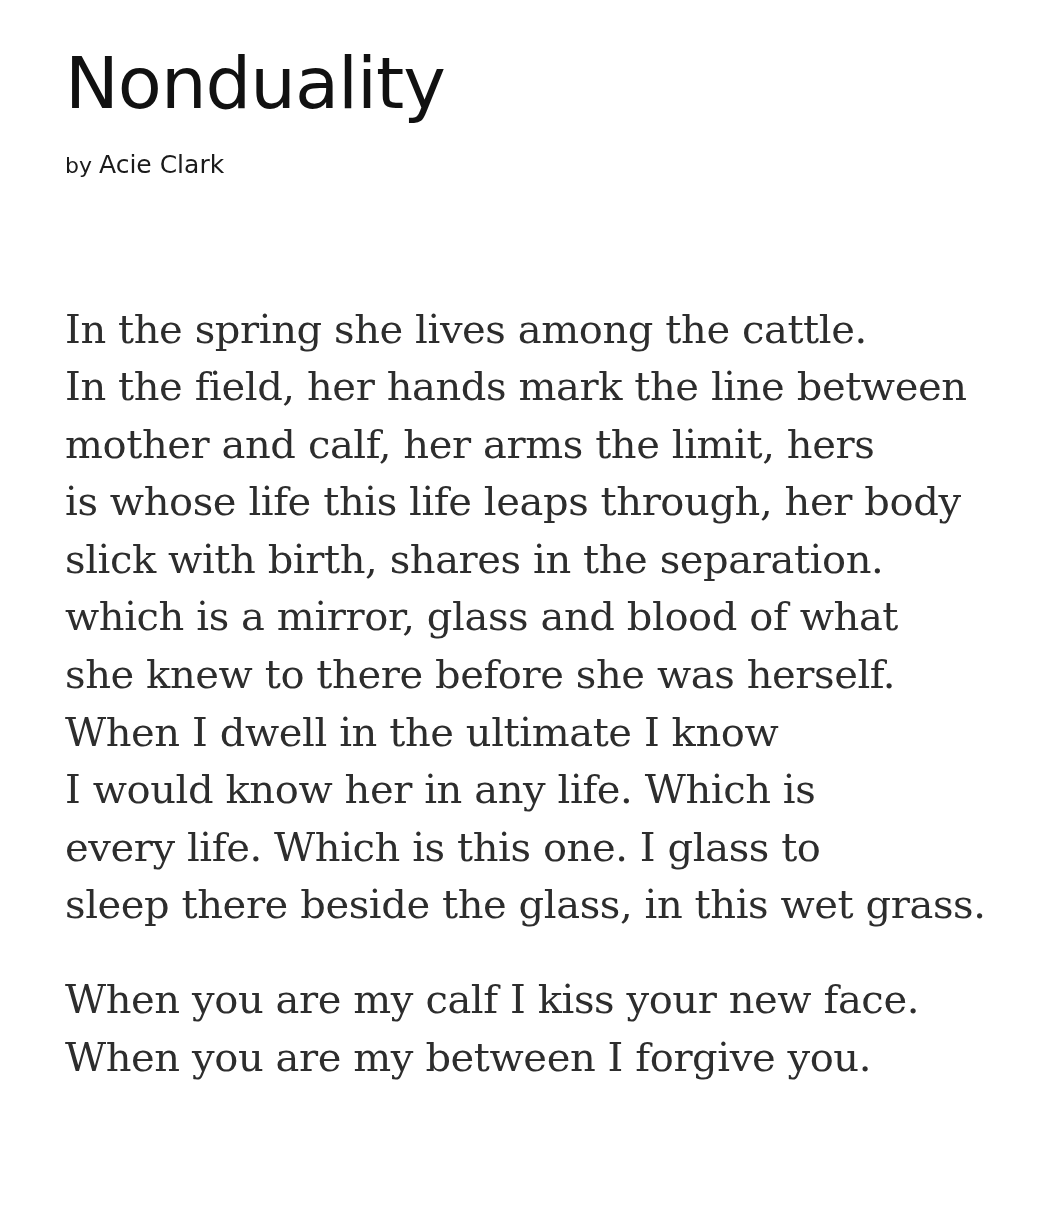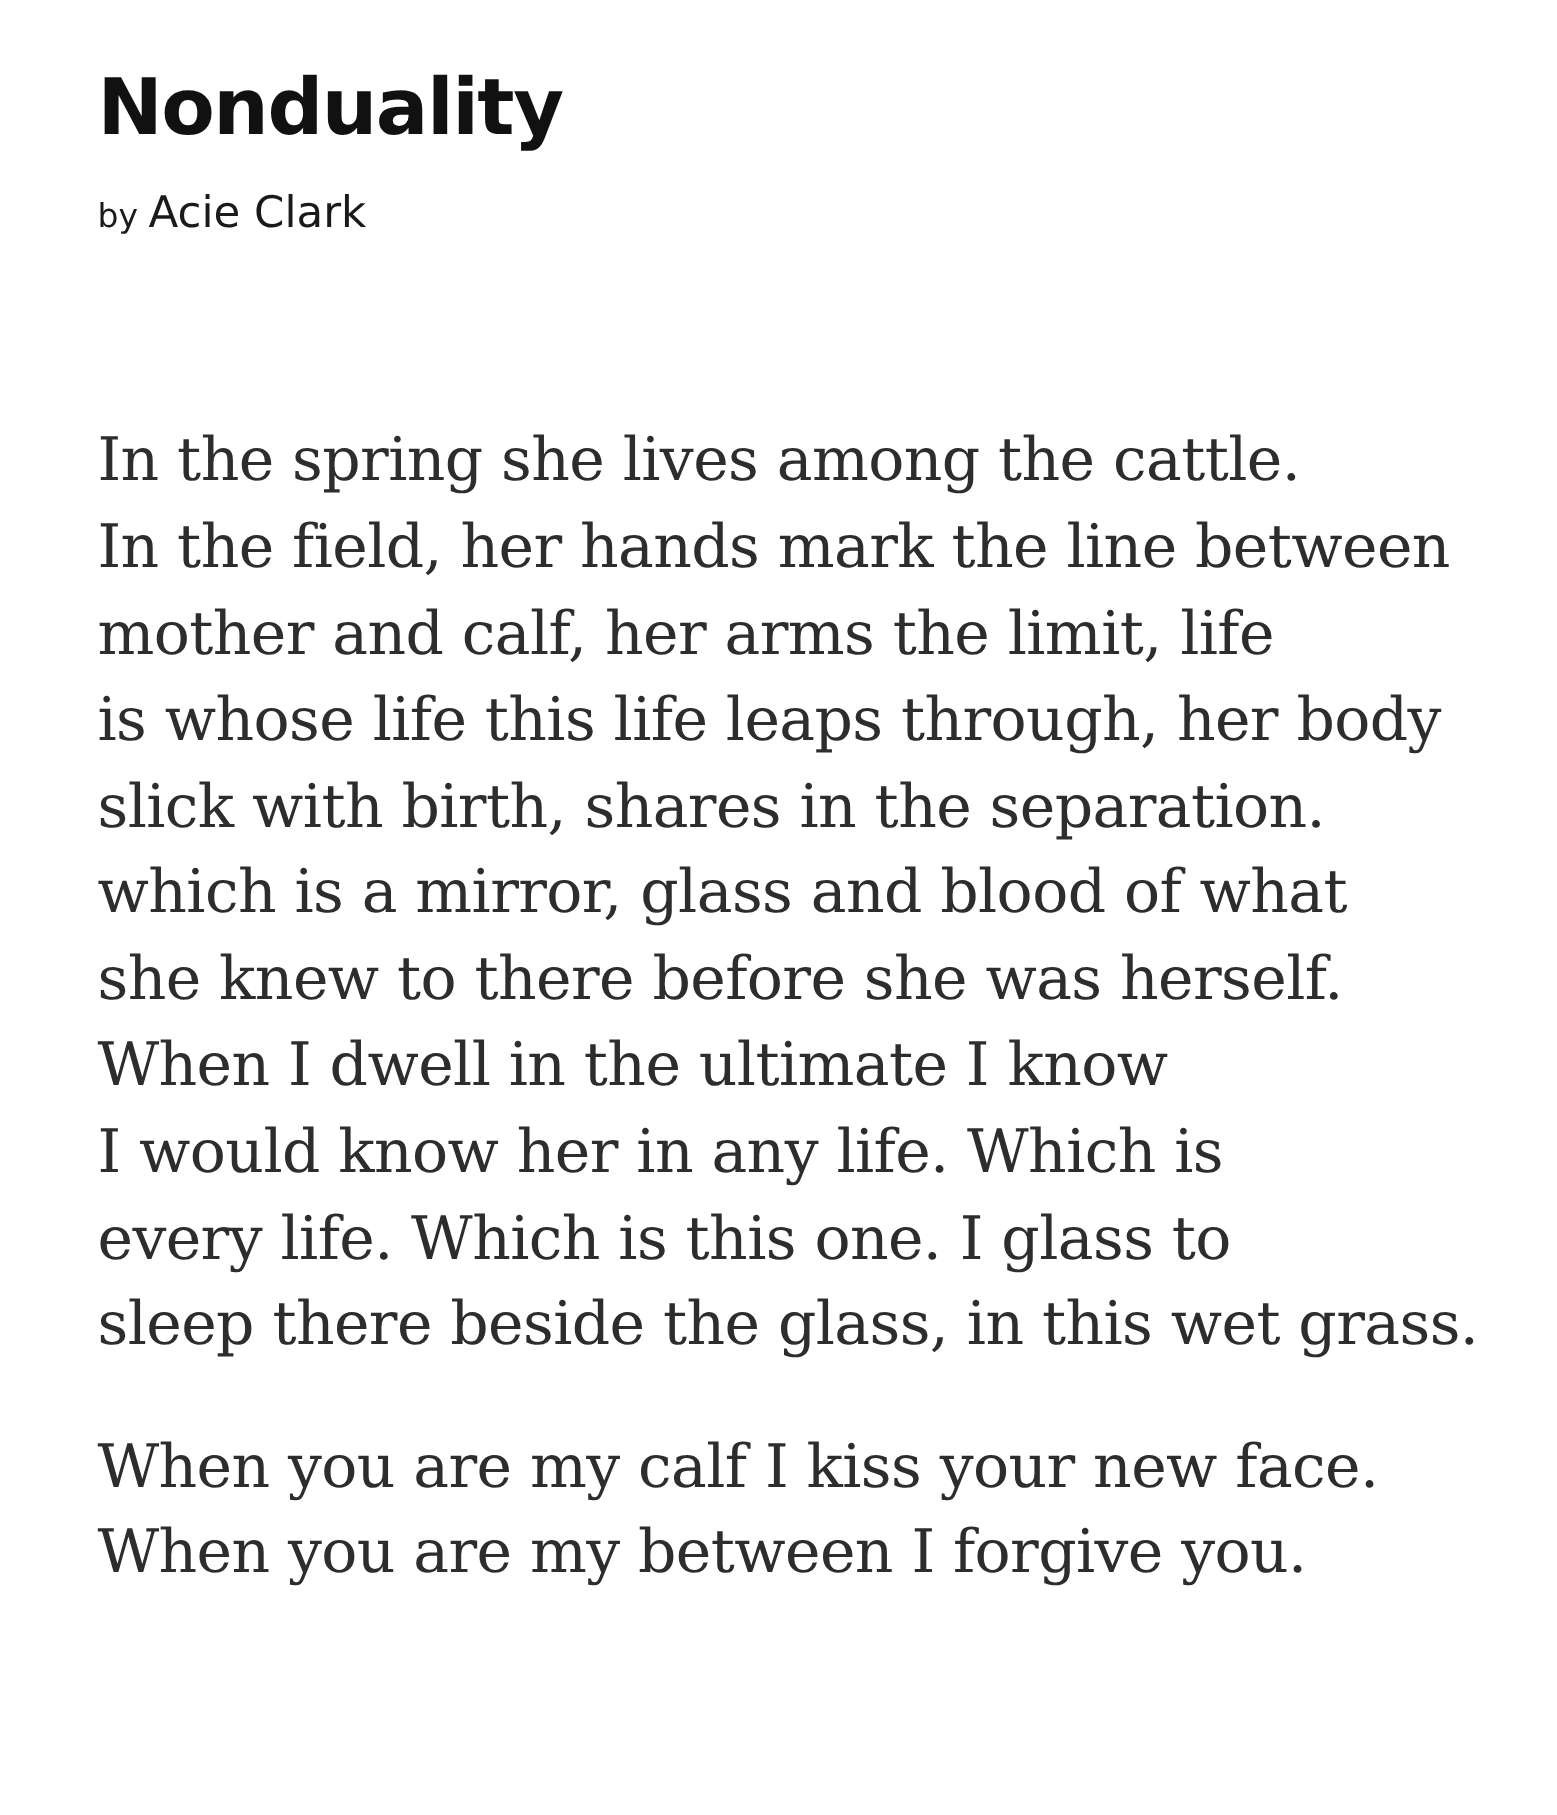--- a/index.html
+++ b/index.html
@@ -16,38 +16,38 @@
   body {
     height: 1210px;
     overflow: hidden;
     font-family: "DejaVu Sans", "Liberation Sans", sans-serif;
   }
   .page {
     padding: 42px 40px 0 65px;
   }
   .poem-title {
     font-family: "DejaVu Sans", "Liberation Sans", sans-serif;
-    font-weight: 700;
-    font-size: 52px;
+    font-weight: 400;
+    font-size: 72px;
     line-height: 1.16;
     letter-spacing: -1px;
     color: var(--title-color);
   }
   .byline {
     margin-top: 22px;
     color: var(--byline-color);
     line-height: 34px;
     white-space: nowrap;
   }
   .byline .prefix {
     font-size: 22px;
     font-weight: 500;
   }
   .byline .author {
-    font-size: 29px;
+    font-size: 25px;
     font-weight: 500;
     margin-left: 7px;
   }
   .poem-body {
     margin-top: 116px;
     font-family: "DejaVu Serif", "Liberation Serif", serif;
     font-size: 40px;
     letter-spacing: -0.4px;
     line-height: 57.6px;
     color: var(--poem-color);
@@ -68,21 +68,21 @@
 
   <div class="byline">
     <span class="prefix">by</span><span class="author">Acie Clark</span>
   </div>
 
   <div class="poem-body">
 
     <div class="stanza">
       <div class="poem-line">In the spring she lives among the cattle.</div>
       <div class="poem-line">In the field, her hands mark the line between</div>
-      <div class="poem-line">mother and calf, her arms the limit, life</div>
+      <div class="poem-line">mother and calf, her arms the limit, hers</div>
       <div class="poem-line">is whose life this life leaps through, her body</div>
       <div class="poem-line">slick with birth, shares in the separation.</div>
       <div class="poem-line">which is a mirror, glass and blood of what</div>
       <div class="poem-line">she knew to there before she was herself.</div>
       <div class="poem-line">When I dwell in the ultimate I know</div>
       <div class="poem-line">I would know her in any life. Which is</div>
       <div class="poem-line">every life. Which is this one. I glass to</div>
       <div class="poem-line">sleep there beside the glass, in this wet grass.</div>
     </div>
 

